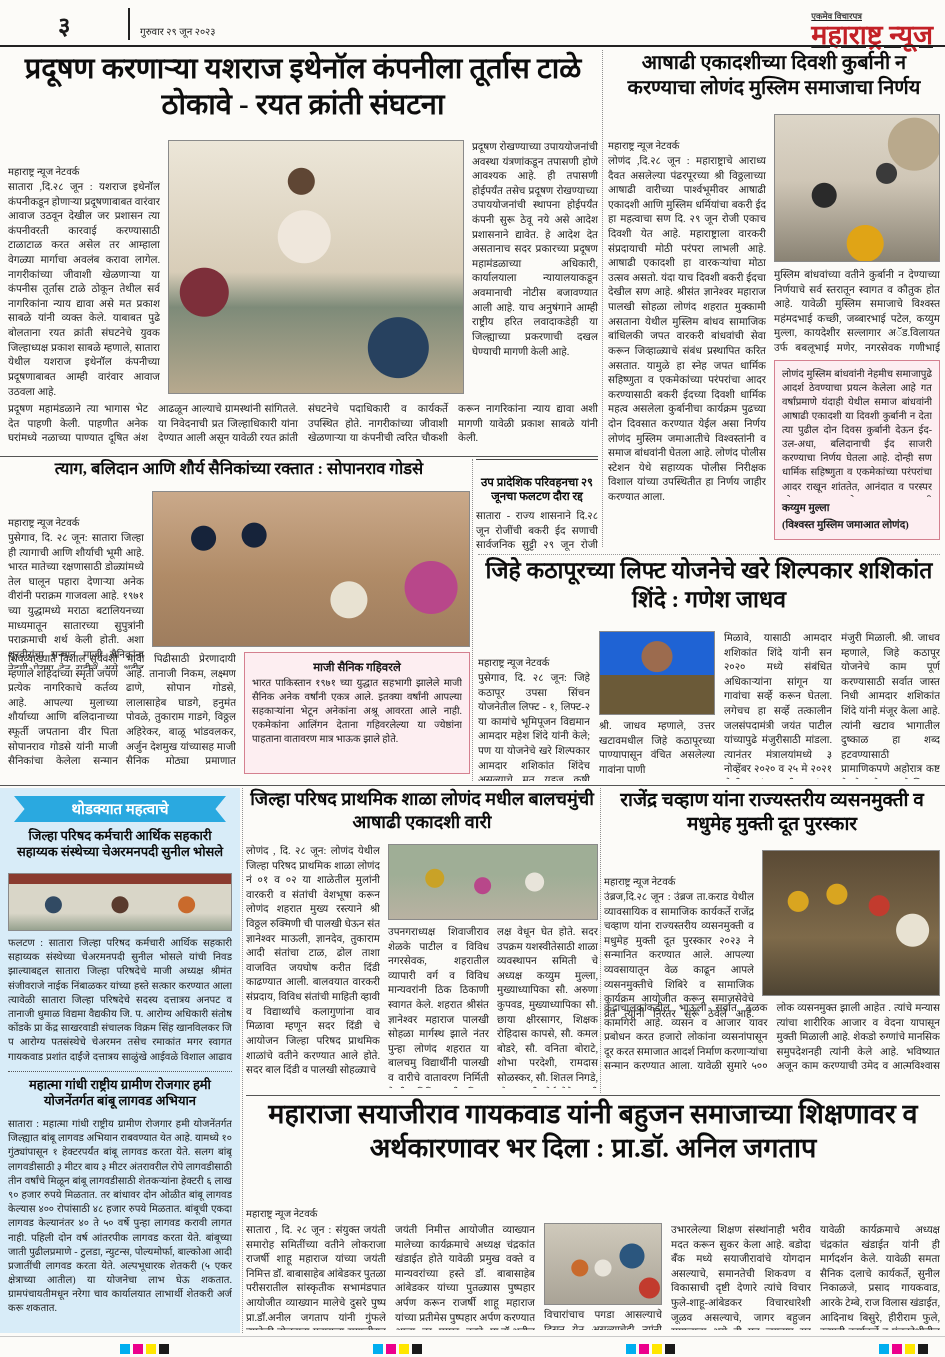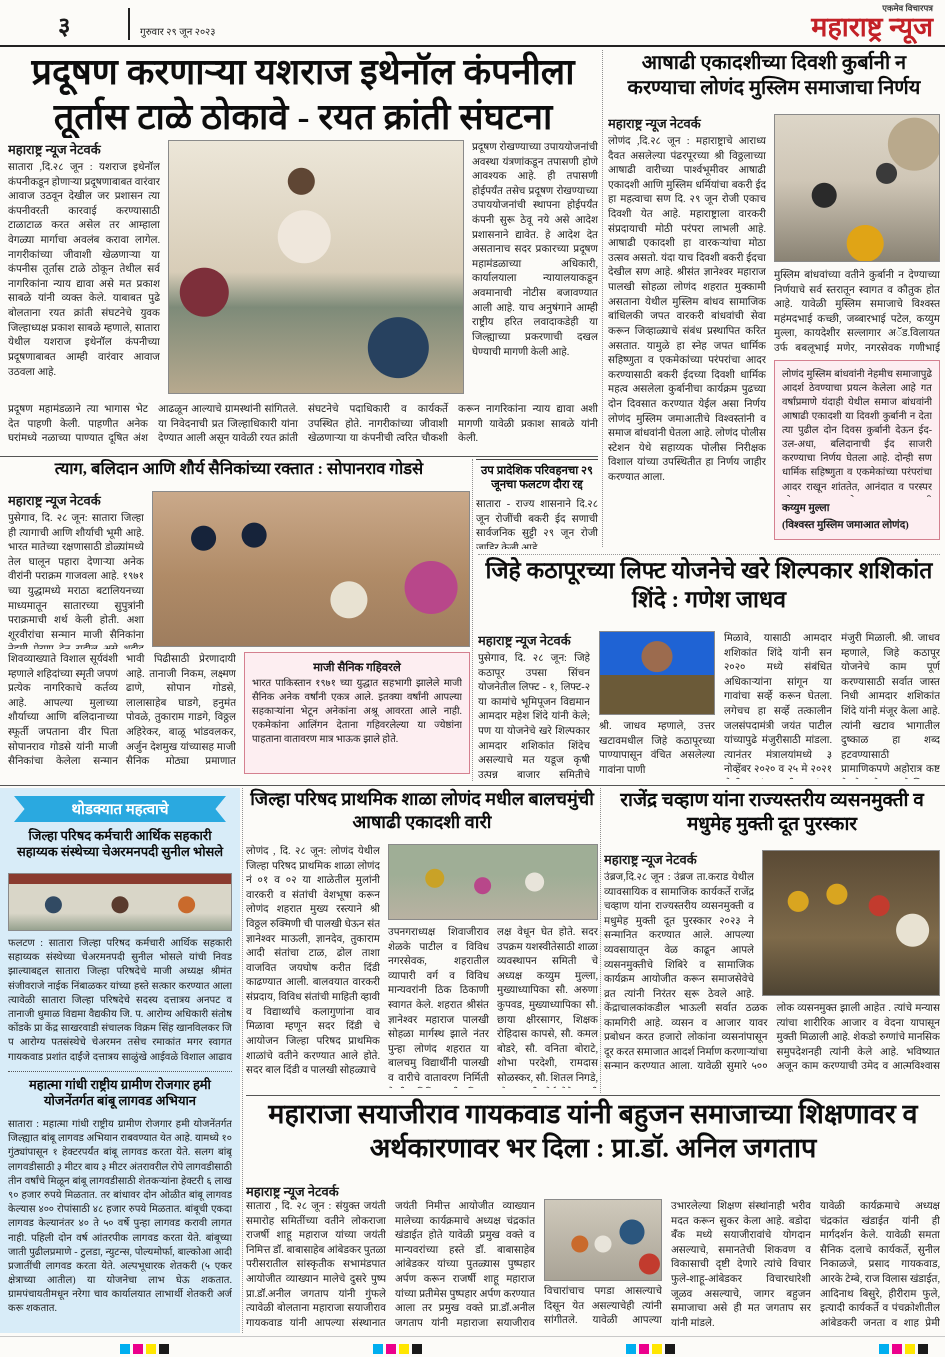--- a/index.html
+++ b/index.html
@@ -3,50 +3,50 @@
 <meta charset="utf-8">
 <style>
   html,body { margin:0; padding:0; background:#e9e9e9; }
   .page {
     position:relative; width:945px; height:1357px; margin:0 auto;
     background:#fcfbf8; overflow:hidden; color:#1b1b1b;
     font-family:"Liberation Serif", serif;
   }
   
   .bodytext { font-size:10.3px; line-height:1.42; text-align:justify; color:#222; overflow:hidden; }
-  .byline { font-size:13px; font-weight:bold; margin-bottom:2px; }
+  .byline { font-size:10px; font-weight:normal; margin-bottom:2px;margin-top:24px; }
   .headline { font-weight:bold; text-align:center; color:#0d0d0d; overflow:hidden; line-height:1.25; }
   .photo { border:1px solid #8a8a8a; box-sizing:border-box; flex:none; }
   .vline { position:absolute; width:0; border-left:1px dotted #8f8f8f; }
   .hline { position:absolute; height:0; border-top:1px solid #555; }
   .hline.dot { border-top:1px dotted #999; }
   .pinkbox { background:#fdeef1; border:1px solid #d4808f; padding:6px 7px; box-sizing:border-box; overflow:hidden; }
   .pinkbox .bodytext { font-size:9.9px; }
   
   #masthead { position:absolute; left:0; top:0; width:945px; height:46px; }
   .mh-pagenum { position:absolute; left:58px; top:8px; font-size:24px; font-weight:bold; }
   .mh-vline  { position:absolute; left:128px; top:8px; height:32px; border-left:2px solid #222; }
   .mh-date   { position:absolute; left:140px; top:24px; font-size:10px; font-weight:normal; }
   .mh-section{ position:absolute; left:300px; width:345px; top:8px; text-align:center; font-size:27px; font-weight:bold; }
-  .mh-brand  { position:absolute; right:12px; top:2px; text-align:right; }
+  .mh-brand  { position:absolute; right:12px; top:10px; text-align:left;text-decoration:underline; }
   .mh-tagline{ font-size:8.5px; font-weight:bold; color:#444; }
   .mh-name   { font-size:27px; font-weight:bold; line-height:1.05; color:#c32127; }
   .mh-rule   { position:absolute; left:0; top:45px; width:945px; border-top:2px solid #222; }
   
   #a1 { position:absolute; left:8px;   top:50px;  width:590px; height:403px; overflow:hidden; }
   #a2 { position:absolute; left:608px; top:50px;  width:332px; height:497px; overflow:hidden; }
   #a3 { position:absolute; left:8px;   top:459px; width:462px; height:322px; overflow:hidden; }
   #rto{ position:absolute; left:476px; top:459px; width:122px; height:94px;  overflow:hidden; }
   #a4 { position:absolute; left:478px; top:557px; width:462px; height:224px; overflow:hidden; }
   #brief   { position:absolute; left:0;     top:788px;  width:240px; height:545px; background:#d8ecf8; padding:6px 8px; box-sizing:border-box; overflow:hidden; }
   #school  { position:absolute; left:246px; top:788px;  width:352px; height:305px; overflow:hidden; }
   #award   { position:absolute; left:604px; top:788px;  width:336px; height:305px; overflow:hidden; }
   #maharaja{ position:absolute; left:246px; top:1098px; width:694px; height:232px; overflow:hidden; }
   
-  .a1-h { font-size:36px; height:88px; }
+  .a1-h { font-size:29px; height:88px; }
   .a1-row { display:flex; gap:8px; height:256px; margin-top:2px; }
   .a1-colL { width:152px; }
   .a1-photo { width:296px; height:254px;
     background:
       radial-gradient(circle at 12% 60%, #7d2f3a 0 24px, transparent 25px),
       radial-gradient(circle at 45% 16%, #5f4634 0 13px, transparent 14px),
       radial-gradient(circle at 46% 38%, #efe7dc 0 26px, transparent 27px),
       radial-gradient(circle at 78% 82%, #27415f 0 30px, transparent 31px),
       linear-gradient(180deg,#ece6d8 0%,#d8cdb8 52%,#7e8b79 66%,#b7a98e 100%);
   }
@@ -78,21 +78,21 @@
       radial-gradient(circle at 16% 30%, #16233a 0 12px, transparent 13px),
       radial-gradient(circle at 32% 28%, #16233a 0 12px, transparent 13px),
       radial-gradient(circle at 62% 70%, #e8e2d2 0 18px, transparent 19px),
       linear-gradient(180deg,#caa98a 0%,#b08b67 55%,#9e7d5e 100%);
   }
   .a3-row2 { display:flex; gap:8px; margin-top:5px; height:122px; }
   .a3-body2 { width:228px; column-count:2; column-gap:8px; }
   .a3-box { flex:1; }
   .a3-box-title { font-weight:bold; text-align:center; font-size:11.5px; margin-bottom:2px; }
   
-  #rto { border-top:1.5px solid #444; padding-top:3px; box-sizing:border-box; }
+  #rto { border-top:1.5px solid #444; padding-top:15px; box-sizing:border-box; }
   .rto-h { font-size:11.5px; height:34px; }
   
   .a4-h { font-size:23px; height:70px; }
   .a4-row { display:flex; gap:9px; height:148px; margin-top:4px; }
   .a4-col1 { width:112px; }
   .a4-mid { width:116px; display:flex; flex-direction:column; gap:4px; }
   .a4-photo { height:84px; background:
       radial-gradient(circle at 50% 30%, #9c6b4e 0 15px, transparent 16px),
       linear-gradient(180deg, transparent 0 52%, #6b5a38 52% 100%),
       #1f63d4; }

